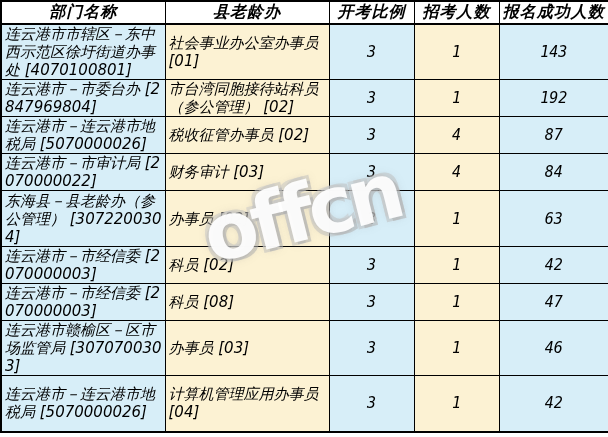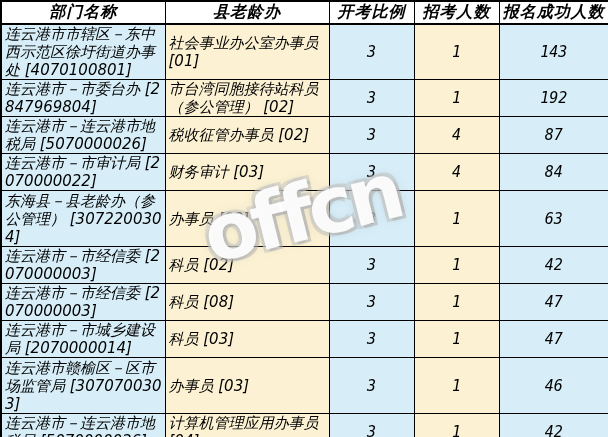--- a/index.html
+++ b/index.html
@@ -154,27 +154,20 @@
   </tr>
 
   <tr>
     <td class="dept">连云港市－市经信委 [2070000003]</td>
     <td class="pos">科员 [08]</td>
     <td class="num">3</td>
     <td class="num">1</td>
     <td class="num">47</td>
   </tr>
 
-  <tr>
-    <td class="dept">连云港市－市城乡建设局 [2070000014]</td>
-    <td class="pos">科员 [03]</td>
-    <td class="num">3</td>
-    <td class="num">1</td>
-    <td class="num">47</td>
-  </tr>
 
   <tr>
     <td class="dept">连云港市赣榆区－区市场监管局 [3070700303]</td>
     <td class="pos">办事员 [03]</td>
     <td class="num">3</td>
     <td class="num">1</td>
     <td class="num">46</td>
   </tr>
 
   <tr>

